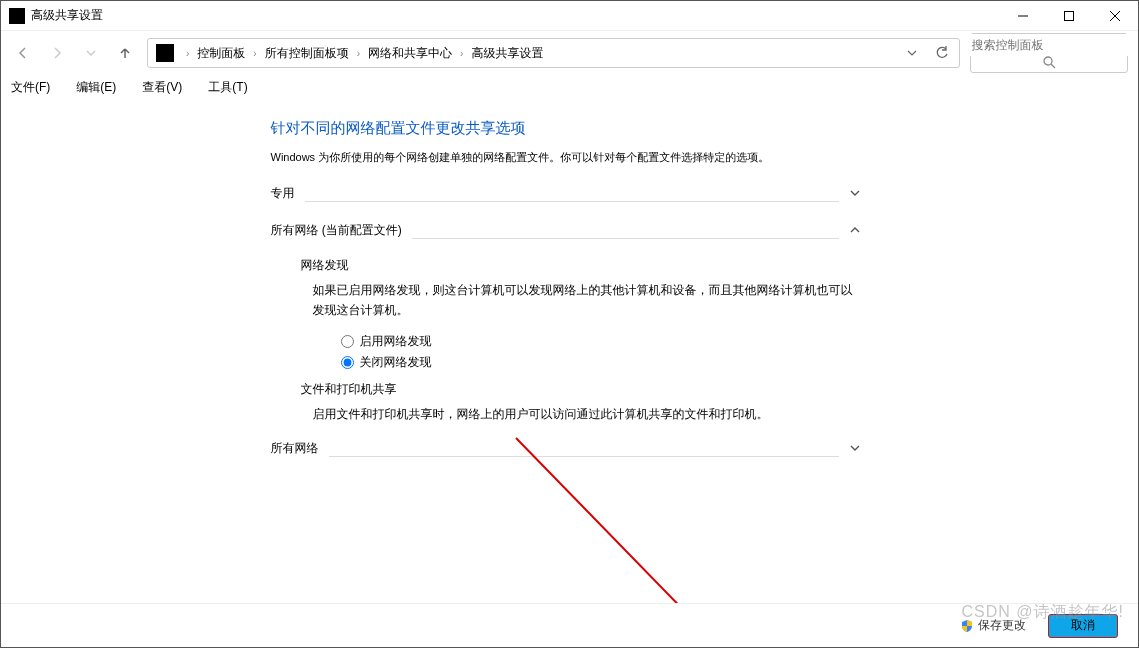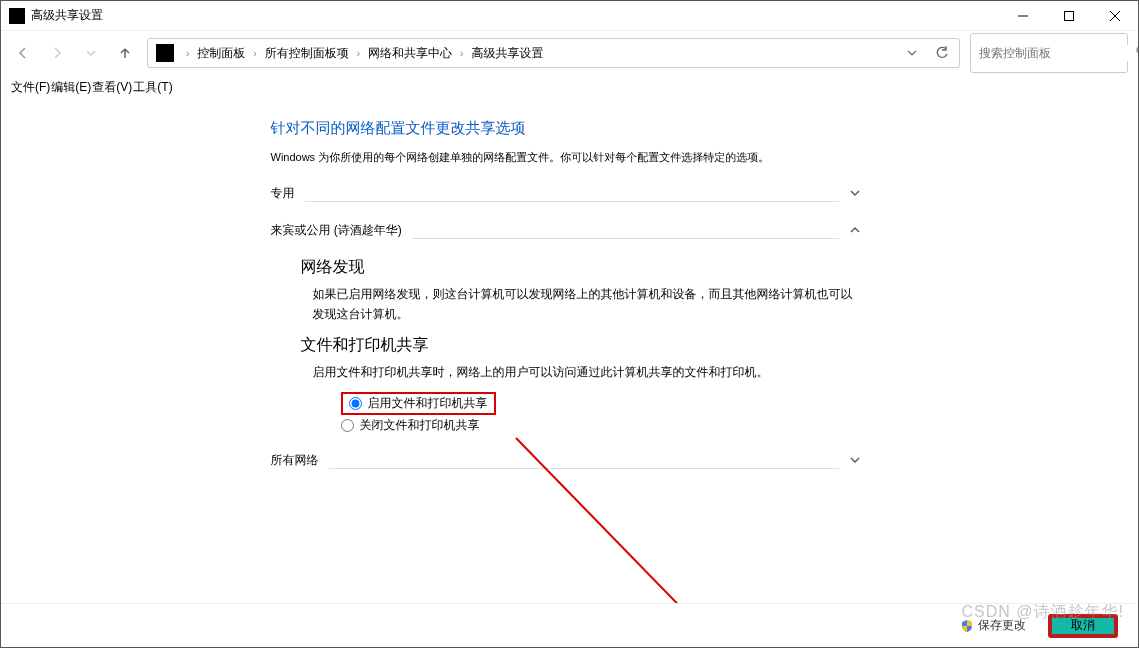--- a/index.html
+++ b/index.html
@@ -66,31 +66,32 @@
   .addr-spacer { flex: 1; }
   .addr-btn { width: 26px; height: 26px; display: flex; align-items: center; justify-content: center; color: #666; }
   .search-box {
     width: 158px; height: 40px;
     border: 1px solid #ccc;
     border-radius: 3px;
     display: flex;
     align-items: center;
     padding: 0 6px;
     color: #888;
+    flex-direction: column;
   }
   .search-box input {
     border: none; outline: none; flex: 1; font-size: 12px; color: #888;
     font-family: inherit;
   }
   .menubar {
     height: 24px;
     display: flex;
     align-items: center;
     padding: 0 10px;
-    gap: 1px;
+    gap: 26px;
     font-size: 12px;
   }
   .menubar .menu-item { cursor: default; }
   .content {
     flex: 1;
     overflow: auto;
     padding: 20px 8px 0 0;
     position: relative;
   }
   .panel {
@@ -116,21 +117,21 @@
     padding: 4px 0;
     cursor: default;
   }
   .section-header .line {
     flex: 1; height: 1px; background: #ddd; margin: 0 10px;
   }
   .section-header .chev {
     color: #555;
   }
   .section-body { padding: 6px 0 0 30px; }
-  .subsection-label { font-size: 16px; margin: 8px 0 6px 0; }
+  .subsection-label { font-size: 12px; margin: 8px 0 6px 0; }
   .sub-desc { font-size: 12px; margin: 4px 0 10px 12px; line-height: 1.7; }
   .radio-group { margin-left: 40px; }
   .radio-row {
     display: flex; align-items: center; gap: 6px; font-size: 12px; padding: 2px 0;
   }
   .radio-row input[type=radio] { margin: 0; }
   .highlight-box {
     border: 2px solid #d80000;
     padding: 1px 6px;
     display: inline-flex;
@@ -142,23 +143,23 @@
     border-top: 1px solid #eee;
     display: flex;
     align-items: center;
     justify-content: flex-end;
     padding: 0 20px;
     gap: 12px;
   }
   .btn {
     min-width: 70px;
     height: 24px;
-    border: 4px solid #b91c1c;
+    border: 1px solid #b91c1c;
     border-radius: 3px;
-    background: #14b8a6;
+    background: #0ea5e9;
     font-size: 12px;
     display: inline-flex;
     align-items: center;
     justify-content: center;
     padding: 0 10px;
     gap: 4px;
     font-family: inherit;
   }
   .btn.ghost { border: none; background: transparent; color: #333; }
   .shield-icon { width: 14px; height: 14px; }
@@ -279,49 +280,45 @@
           <span class="chev">
             <svg width="12" height="12" viewBox="0 0 12 12">
                 <path d="M2 4 L6 8 L10 4" fill="none" stroke="#555" stroke-width="1.4"></path>
               </svg>
           </span>
         </div>
       </div>
 
       <div class="section">
         <div class="section-header">
-          <span>来宾或公用 (诗酒趁年华)</span>
+          <span>所有网络 (当前配置文件)</span>
           <div class="line"></div>
           <span class="chev">
             <svg width="12" height="12" viewBox="0 0 12 12">
                 <path d="M2 8 L6 4 L10 8" fill="none" stroke="#555" stroke-width="1.4"></path>
               </svg>
           </span>
         </div>
         <div class="section-body">
 
           <div class="subsection-label">网络发现</div>
           <div class="sub-desc">如果已启用网络发现，则这台计算机可以发现网络上的其他计算机和设备，而且其他网络计算机也可以发现这台计算机。</div>
           <div class="radio-group">
+            <label class="radio-row">
+              <input type="radio" name="discovery" style="">
+              <span>启用网络发现</span>
+            </label>
+            <label class="radio-row">
+              <input type="radio" name="discovery" checked="" style="">
+              <span>关闭网络发现</span>
+            </label>
           </div>
 
           <div class="subsection-label" style="">文件和打印机共享</div>
           <div class="sub-desc">启用文件和打印机共享时，网络上的用户可以访问通过此计算机共享的文件和打印机。</div>
-          <div class="radio-group">
-            <div class="highlight-box">
-              <label class="radio-row" style="padding:0;">
-                <input type="radio" name="fileshare" checked="" style="">
-                <span>启用文件和打印机共享</span>
-              </label>
-            </div>
-            <label class="radio-row">
-              <input type="radio" name="fileshare" style="">
-              <span>关闭文件和打印机共享</span>
-            </label>
-          </div>
 
         </div>
       </div>
 
       <div class="section">
         <div class="section-header">
           <span>所有网络</span>
           <div class="line"></div>
           <span class="chev">
             <svg width="12" height="12" viewBox="0 0 12 12">

